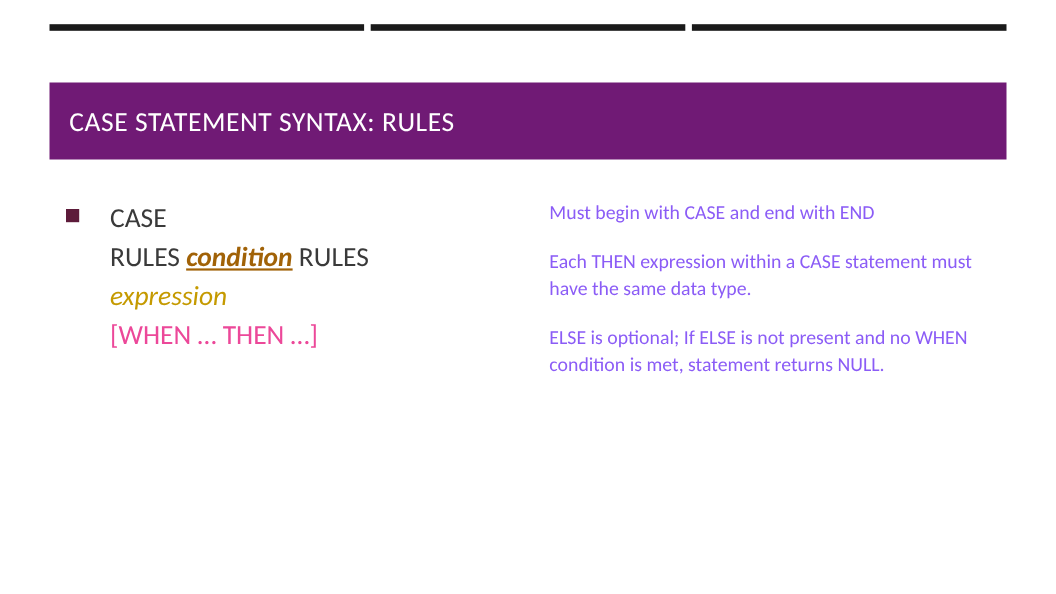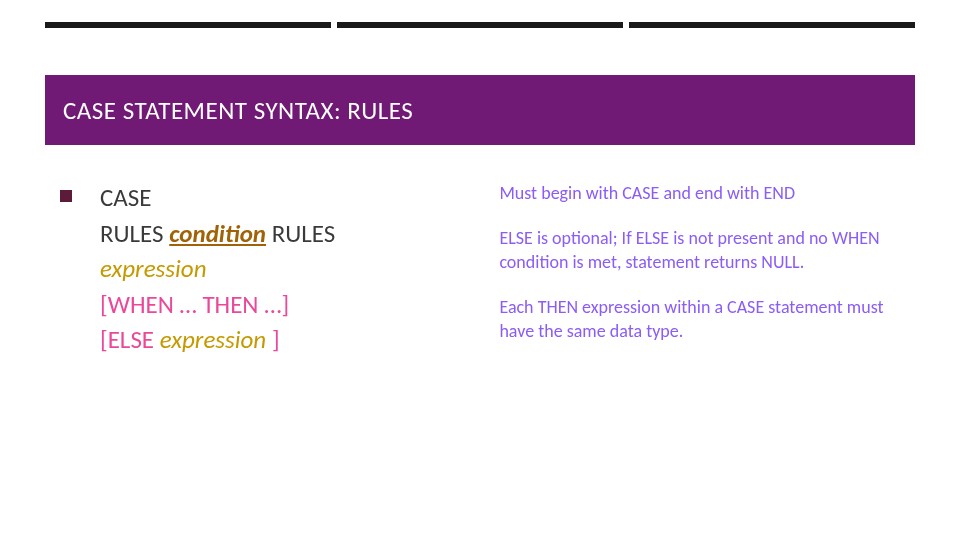--- a/index.html
+++ b/index.html
@@ -75,28 +75,25 @@
         <div class="bullet-sq"></div>
         <div class="syntax">
           <div>CASE</div>
           <div>
             <span>RULES </span><span class="cond">condition</span><span>   RULES</span>
           </div>
           <div>
             <span class="expr">expression</span>
           </div>
           <div class="opt">[WHEN … THEN …]</div>
-          <div>
-            <span class="opt">[ELSE </span><span class="expr">expression</span><span class="opt">  ]</span>
-          </div>
         </div>
       </div>
     </div>
 
     <div class="right-col">
       <p class="rule">Must begin with CASE and end with END</p>
+      <p class="rule">Each THEN expression within a CASE statement must have the same data type.</p>
       <p class="rule">ELSE is optional; If ELSE is not present and no WHEN condition is met, statement returns NULL.</p>
-      <p class="rule">Each THEN expression within a CASE statement must have the same data type.</p>
     </div>
 
   </div>
 
 </div>
 
 </body></html>

